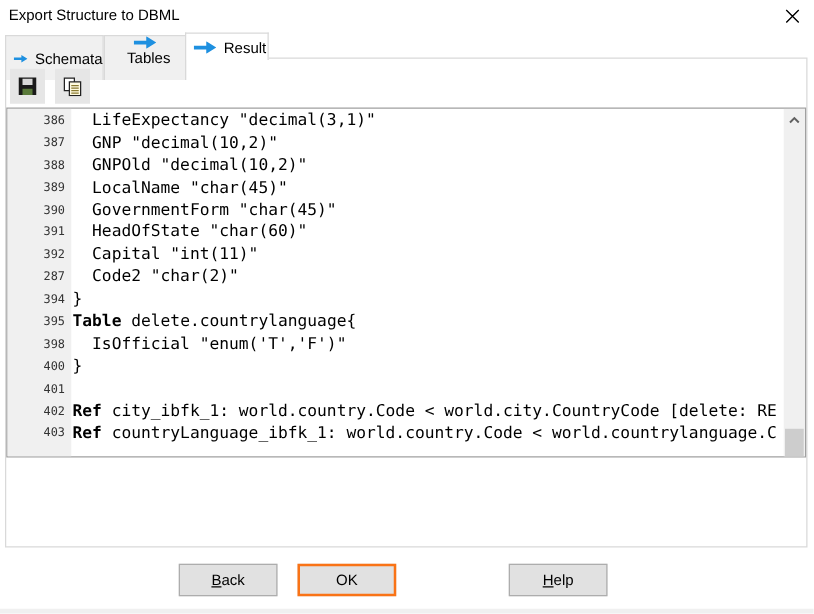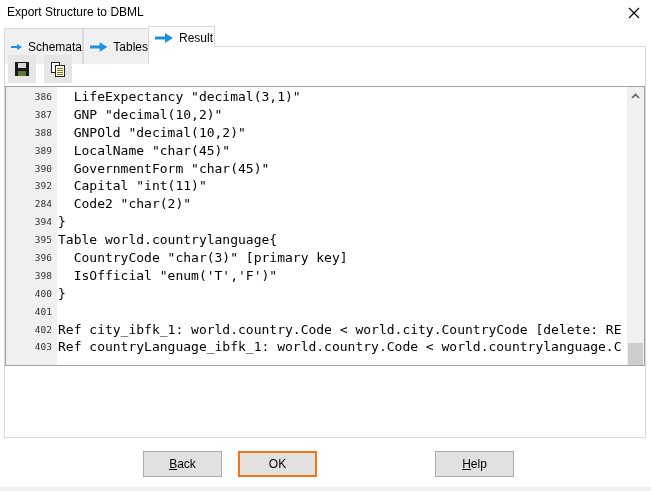--- a/index.html
+++ b/index.html
@@ -14,21 +14,21 @@
   .tab.active { top:0; height:22px; background:#fff; border-color:#d9d9d9; z-index:2; }
   .tab .arrow { width:18px; height:10px; margin-right:6px; }
   .panel { position:absolute; left:4px; top:46px; width:642px; height:392px; border:1px solid #d9d9d9; box-sizing:border-box; background:#fff; }
   .tbtn { position:absolute; top:55px; width:28px; height:28px; background:#e6e6e6; display:flex; align-items:center; justify-content:center; cursor:pointer; }
   .editor { position:absolute; left:5px; top:86px; width:640px; height:280px; border:1px solid #a0a0a0; box-sizing:border-box; background:#fff; overflow:hidden; }
   .gutter { position:absolute; left:0; top:0; width:51px; height:325px; background:#f0f0f0; }
   .lines { position:absolute; left:0; top:1px; }
   .line { height:17.9px; line-height:17.9px; white-space:pre; position:relative; width:640px; }
   .ln { position:absolute; left:0; width:46px; text-align:right; font-family:"DejaVu Sans Mono","Liberation Mono",monospace; font-size:9.5px; color:#333; }
   .code { position:absolute; left:52px; font-family:"DejaVu Sans Mono","Liberation Mono",monospace; font-size:13px; color:#000; }
-  .kw { font-weight:normal;text-align:center; }
+  .kw { font-weight:bold;text-align:center; }
   .vscroll { position:absolute; right:0; top:0; width:17px; height:326px; background:#f0f0f0; }
   .vthumb { position:absolute; left:1px; top:256px; width:15px; height:39px; background:#cdcdcd; }
   .hscroll { position:absolute; left:0; top:325px; width:621px; height:17px; background:#f0f0f0; }
   .hthumb { position:absolute; left:18px; top:1px; width:41px; height:15px; background:#cdcdcd; }
   .corner { position:absolute; right:0; top:325px; width:17px; height:17px; background:#f0f0f0; }
   .sarrow { position:absolute; font-size:10px; color:#606060; display:flex; align-items:center; justify-content:center; width:17px; height:17px; cursor:pointer; }
   .btn { position:absolute; top:451px; width:79px; height:26px; background:#e1e1e1; border:1px solid #adadad; box-sizing:border-box;
          display:flex; align-items:center; justify-content:center; font-size:12px; cursor:pointer; }
   .btn.default { border:2px solid #f97316; }
   .u { text-decoration:underline; }
@@ -48,21 +48,21 @@
 
 <div class="panel"></div>
 
 <div class="tabstrip">
   <div class="tab" style="left:0;width:79px;">
     <svg class="arrow" viewBox="0 0 18 10">
         <path d="M0 3.5 H10 V0 L18 5 L10 10 V6.5 H0 Z" fill="#1e90e0"></path>
       </svg>
     <span>Schemata</span>
   </div>
-  <div class="tab" style="left:79px;width:66px;">
+  <div class="tab" style="left:79px;width:66px;flex-direction:column;">
     <svg class="arrow" viewBox="0 0 18 10">
         <path d="M0 3.5 H10 V0 L18 5 L10 10 V6.5 H0 Z" fill="#1e90e0"></path>
       </svg>
     <span>Tables</span>
   </div>
   <div class="tab active" style="left:144px;width:67px;">
     <svg class="arrow" viewBox="0 0 18 10">
         <path d="M0 3.5 H10 V0 L18 5 L10 10 V6.5 H0 Z" fill="#1e90e0"></path>
       </svg>
     <span>Result</span>
@@ -85,25 +85,25 @@
 </div>
 
 <div class="editor">
   <div class="gutter"></div>
   <div class="lines" id="lines">
       <div class="line"><span class="ln">386</span><span class="code"><span class="kw"></span><span>  LifeExpectancy "decimal(3,1)"</span></span></div>
       <div class="line"><span class="ln">387</span><span class="code"><span class="kw"></span><span>  GNP "decimal(10,2)"</span></span></div>
       <div class="line"><span class="ln">388</span><span class="code"><span class="kw"></span><span>  GNPOld "decimal(10,2)"</span></span></div>
       <div class="line"><span class="ln">389</span><span class="code"><span class="kw"></span><span>  LocalName "char(45)"</span></span></div>
       <div class="line"><span class="ln">390</span><span class="code"><span class="kw"></span><span>  GovernmentForm "char(45)"</span></span></div>
+      <div class="line"><span class="ln">391</span><span class="code"><span class="kw"></span><span>  HeadOfState "char(60)"</span></span></div>
       <div class="line"><span class="ln">392</span><span class="code"><span class="kw"></span><span>  Capital "int(11)"</span></span></div>
-      <div class="line"><span class="ln">284</span><span class="code"><span class="kw"></span><span>  Code2 "char(2)"</span></span></div>
+      <div class="line"><span class="ln">287</span><span class="code"><span class="kw"></span><span>  Code2 "char(2)"</span></span></div>
       <div class="line"><span class="ln">394</span><span class="code"><span class="kw"></span><span>}</span></span></div>
-      <div class="line"><span class="ln">395</span><span class="code"><span class="kw">Table</span><span> world.countrylanguage{</span></span></div>
-      <div class="line"><span class="ln">396</span><span class="code"><span class="kw"></span><span>  CountryCode "char(3)" [primary key]</span></span></div>
+      <div class="line"><span class="ln">395</span><span class="code"><span class="kw">Table</span><span> delete.countrylanguage{</span></span></div>
       <div class="line"><span class="ln">398</span><span class="code"><span class="kw"></span><span>  IsOfficial "enum('T','F')"</span></span></div>
       <div class="line"><span class="ln">400</span><span class="code"><span class="kw"></span><span>}</span></span></div>
       <div class="line"><span class="ln">401</span><span class="code"><span class="kw"></span><span></span></span></div>
       <div class="line"><span class="ln">402</span><span class="code"><span class="kw">Ref</span><span> city_ibfk_1: world.country.Code &lt; world.city.CountryCode [delete: RE</span></span></div>
       <div class="line"><span class="ln">403</span><span class="code"><span class="kw">Ref</span><span> countryLanguage_ibfk_1: world.country.Code &lt; world.countrylanguage.C</span></span></div>
     </div>
   <div class="vscroll">
     <div class="sarrow" style="top:0;left:0;">
       <svg width="9" height="6" viewBox="0 0 9 6">
           <path d="M1 5 L4.5 1.5 L8 5" stroke="#606060" stroke-width="1.6" fill="none"></path>
@@ -134,17 +134,17 @@
 
 <div class="btn" style="left:143px;text-align:center;">
   <span><span class="u">B</span><span>ack</span></span>
 </div>
 <div class="btn default" style="left:238px;">
   <span>OK</span>
 </div>
 <div class="btn" style="left:333px;margin-top:48px;">
   <span>Cancel</span>
 </div>
-<div class="btn" style="left:435px;">
+<div class="btn" style="left:407px;">
   <span><span class="u">H</span><span>elp</span></span>
 </div>
 
 <div class="bottombar"></div>
 
 </body></html>

